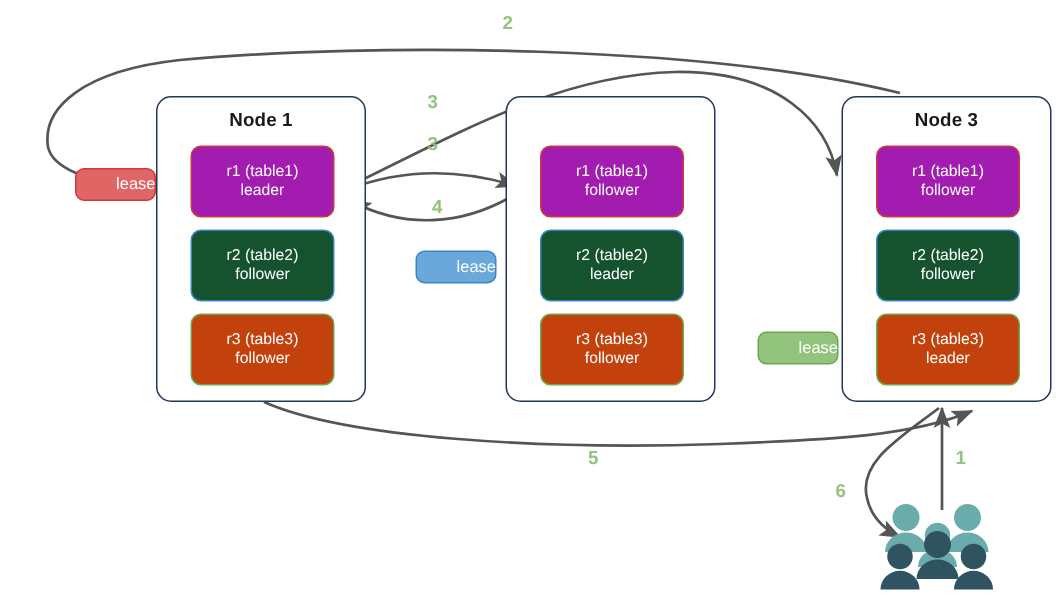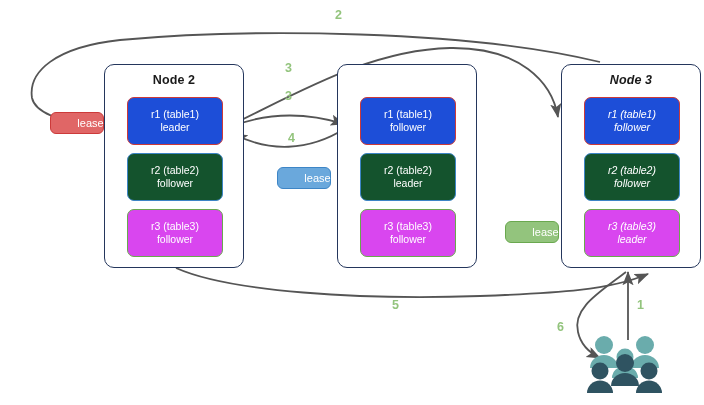--- a/index.html
+++ b/index.html
@@ -34,23 +34,23 @@
     box-sizing:border-box;
     display:flex;
     flex-direction:column;
     align-items:center;
     justify-content:center;
     color:#ffffff;
     font-size:10.5px;
     line-height:13px;
     text-align:center;
   }
-  .rep-red{background:#1d4ed8;border:1.4px solid #cc3a3a;}
+  .rep-red{background:#a21caf;border:1.4px solid #cc3a3a;}
   .rep-blue{background:#14532d;border:1.4px solid #3d85c6;}
-  .rep-green{background:#d946ef;border:1.4px solid #6aa84f;}
+  .rep-green{background:#c2410c;border:1.4px solid #6aa84f;}
 
   
   .lease{
     position:absolute;
     width:54px;height:22px;
     border-radius:6px;
     box-sizing:border-box;
     display:flex;align-items:center;justify-content:center;
     color:#ffffff;font-size:11px;
     z-index:4;
@@ -95,21 +95,21 @@
     <path d="M 346,128 C 308,152 268,152 234,134" fill="none" stroke="#555555" stroke-width="1.8" marker-end="url(#ah)"></path>
 
     <path d="M 176,268 C 230,292 360,300 480,296 C 560,293 610,290 648,274" fill="none" stroke="#555555" stroke-width="1.8" marker-end="url(#ah)"></path>
 
     <path d="M 628,340 L 628,272" fill="none" stroke="#555555" stroke-width="1.8" marker-end="url(#ah)"></path>
 
     <path d="M 626,272 C 600,292 572,308 578,332 C 581,346 592,354 600,358" fill="none" stroke="#555555" stroke-width="1.8" marker-end="url(#ah)"></path>
   </svg>
 
   <div class="node" style="left:104px;top:64px;width:140px;height:204px;">
-    <div class="node-title">Node 2</div>
+    <div class="node-title">Node 1</div>
 
     <div class="replica rep-red" style="top:32px;">
       <span>r1 (table1)</span>
       <span>leader</span>
     </div>
     <div class="replica rep-blue" style="top:88px;">
       <span>r2 (table2)</span>
       <span>follower</span>
     </div>
     <div class="replica rep-green" style="top:144px;">
@@ -127,21 +127,21 @@
     <div class="replica rep-blue" style="top:88px;">
       <span>r2 (table2)</span>
       <span>leader</span>
     </div>
     <div class="replica rep-green" style="top:144px;">
       <span>r3 (table3)</span>
       <span>follower</span>
     </div>
   </div>
 
-  <div class="node" style="left:561px;top:64px;width:140px;height:204px;font-style:italic;">
+  <div class="node" style="left:561px;top:64px;width:140px;height:204px;">
     <div class="node-title">Node 3</div>
 
     <div class="replica rep-red" style="top:32px;">
       <span>r1 (table1)</span>
       <span>follower</span>
     </div>
     <div class="replica rep-blue" style="top:88px;">
       <span>r2 (table2)</span>
       <span>follower</span>
     </div>

